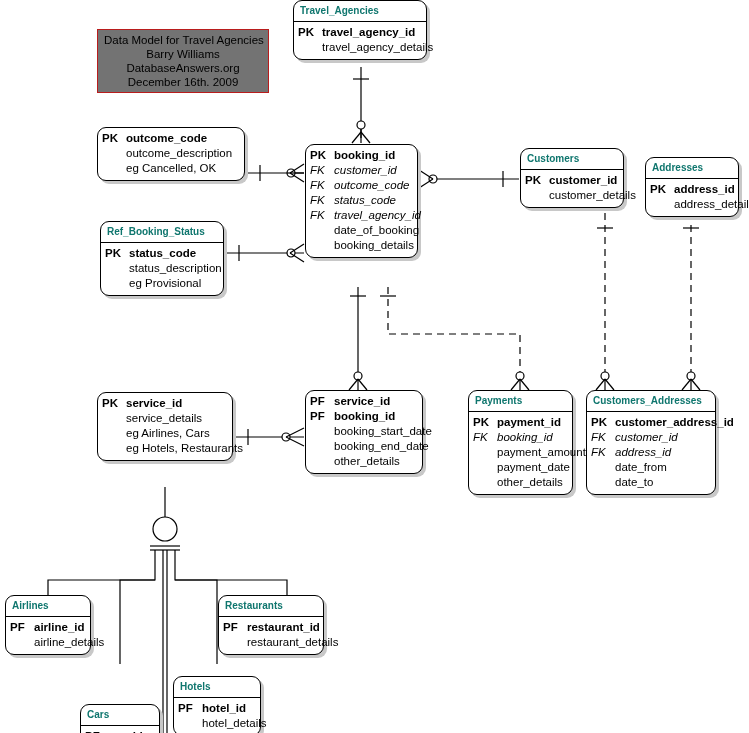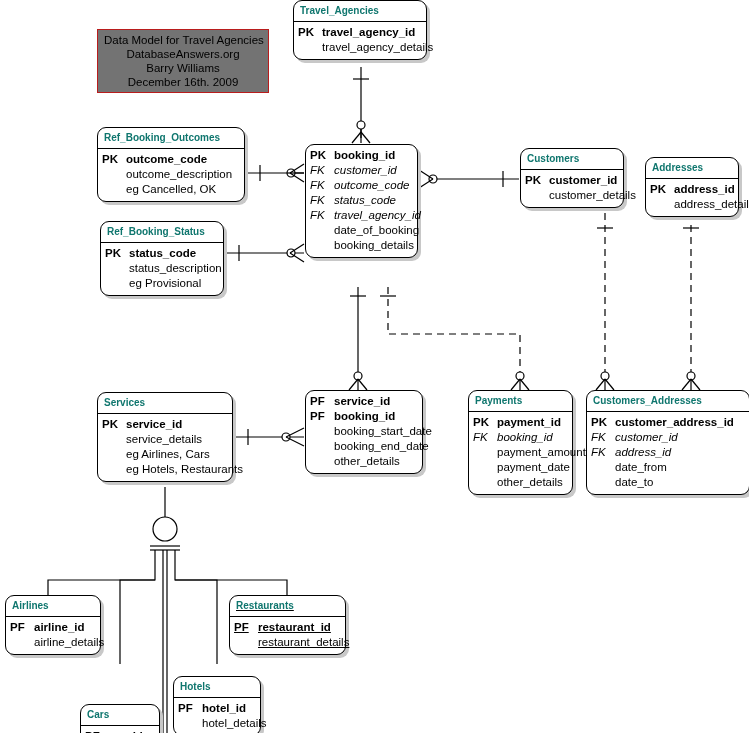--- a/index.html
+++ b/index.html
@@ -195,41 +195,40 @@
         <path d="M 155 580 L 120 580 L 120 664"></path>
 
         <path d="M 175 580 L 217 580 L 217 664"></path>
       </g>
 
     </g>
   </svg>
 
   <div class="titlebox" style="left:97px; top:1px; width:172px;">
     <div>Data Model for Travel Agencies</div>
+    <div>Barry Williams</div>
     <div>DatabaseAnswers.org</div>
-    <div>Barry Williams</div>
     <div>December 16th. 2009</div>
   </div>
 
   <div id="entity-layer">
       <div class="entity" style="left: 293px; top: 0px; width: 134px;">
         <div class="ent-title">Travel_Agencies</div>
         <div class="ent-body">
           <div class="attr">
             <span class="key">PK</span>
             <span class="nm">travel_agency_id</span>
           </div>
           <div class="attr plain">
             <span class="key"></span>
             <span class="nm">travel_agency_details</span>
           </div>
         </div>
       </div>
       <div class="entity" style="left: 97px; top: 127px; width: 148px;">
-        <div class="ent-title">Ref_Booking_Outcomes</div>
         <div class="ent-body">
           <div class="attr">
             <span class="key">PK</span>
             <span class="nm">outcome_code</span>
           </div>
           <div class="attr plain">
             <span class="key"></span>
             <span class="nm">outcome_description</span>
           </div>
           <div class="attr plain">
@@ -307,21 +306,20 @@
             <span class="key">PK</span>
             <span class="nm">address_id</span>
           </div>
           <div class="attr plain">
             <span class="key"></span>
             <span class="nm">address_details</span>
           </div>
         </div>
       </div>
       <div class="entity" style="left: 97px; top: 392px; width: 136px;">
-        <div class="ent-title">Services</div>
         <div class="ent-body">
           <div class="attr">
             <span class="key">PK</span>
             <span class="nm">service_id</span>
           </div>
           <div class="attr plain">
             <span class="key"></span>
             <span class="nm">service_details</span>
           </div>
           <div class="attr plain">
@@ -376,21 +374,21 @@
           <div class="attr plain">
             <span class="key"></span>
             <span class="nm">payment_date</span>
           </div>
           <div class="attr plain">
             <span class="key"></span>
             <span class="nm">other_details</span>
           </div>
         </div>
       </div>
-      <div class="entity" style="left: 586px; top: 390px; width: 164px;">
+      <div class="entity" style="left: 586px; top: 390px; width: 130px;">
         <div class="ent-title">Customers_Addresses</div>
         <div class="ent-body">
           <div class="attr">
             <span class="key">PK</span>
             <span class="nm">customer_address_id</span>
           </div>
           <div class="attr isfk">
             <span class="key fk">FK</span>
             <span class="nm">customer_id</span>
           </div>
@@ -401,34 +399,34 @@
           <div class="attr plain">
             <span class="key"></span>
             <span class="nm">date_from</span>
           </div>
           <div class="attr plain">
             <span class="key"></span>
             <span class="nm">date_to</span>
           </div>
         </div>
       </div>
-      <div class="entity" style="left: 5px; top: 595px; width: 96px;">
+      <div class="entity" style="left: 5px; top: 595px; width: 86px;">
         <div class="ent-title">Airlines</div>
         <div class="ent-body">
           <div class="attr">
             <span class="key">PF</span>
             <span class="nm">airline_id</span>
           </div>
           <div class="attr plain">
             <span class="key"></span>
             <span class="nm">airline_details</span>
           </div>
         </div>
       </div>
-      <div class="entity" style="left: 229px; top: 595px; width: 117px; text-decoration: underline;">
+      <div class="entity" style="left: 218px; top: 595px; width: 106px;">
         <div class="ent-title">Restaurants</div>
         <div class="ent-body">
           <div class="attr">
             <span class="key">PF</span>
             <span class="nm">restaurant_id</span>
           </div>
           <div class="attr plain">
             <span class="key"></span>
             <span class="nm">restaurant_details</span>
           </div>

